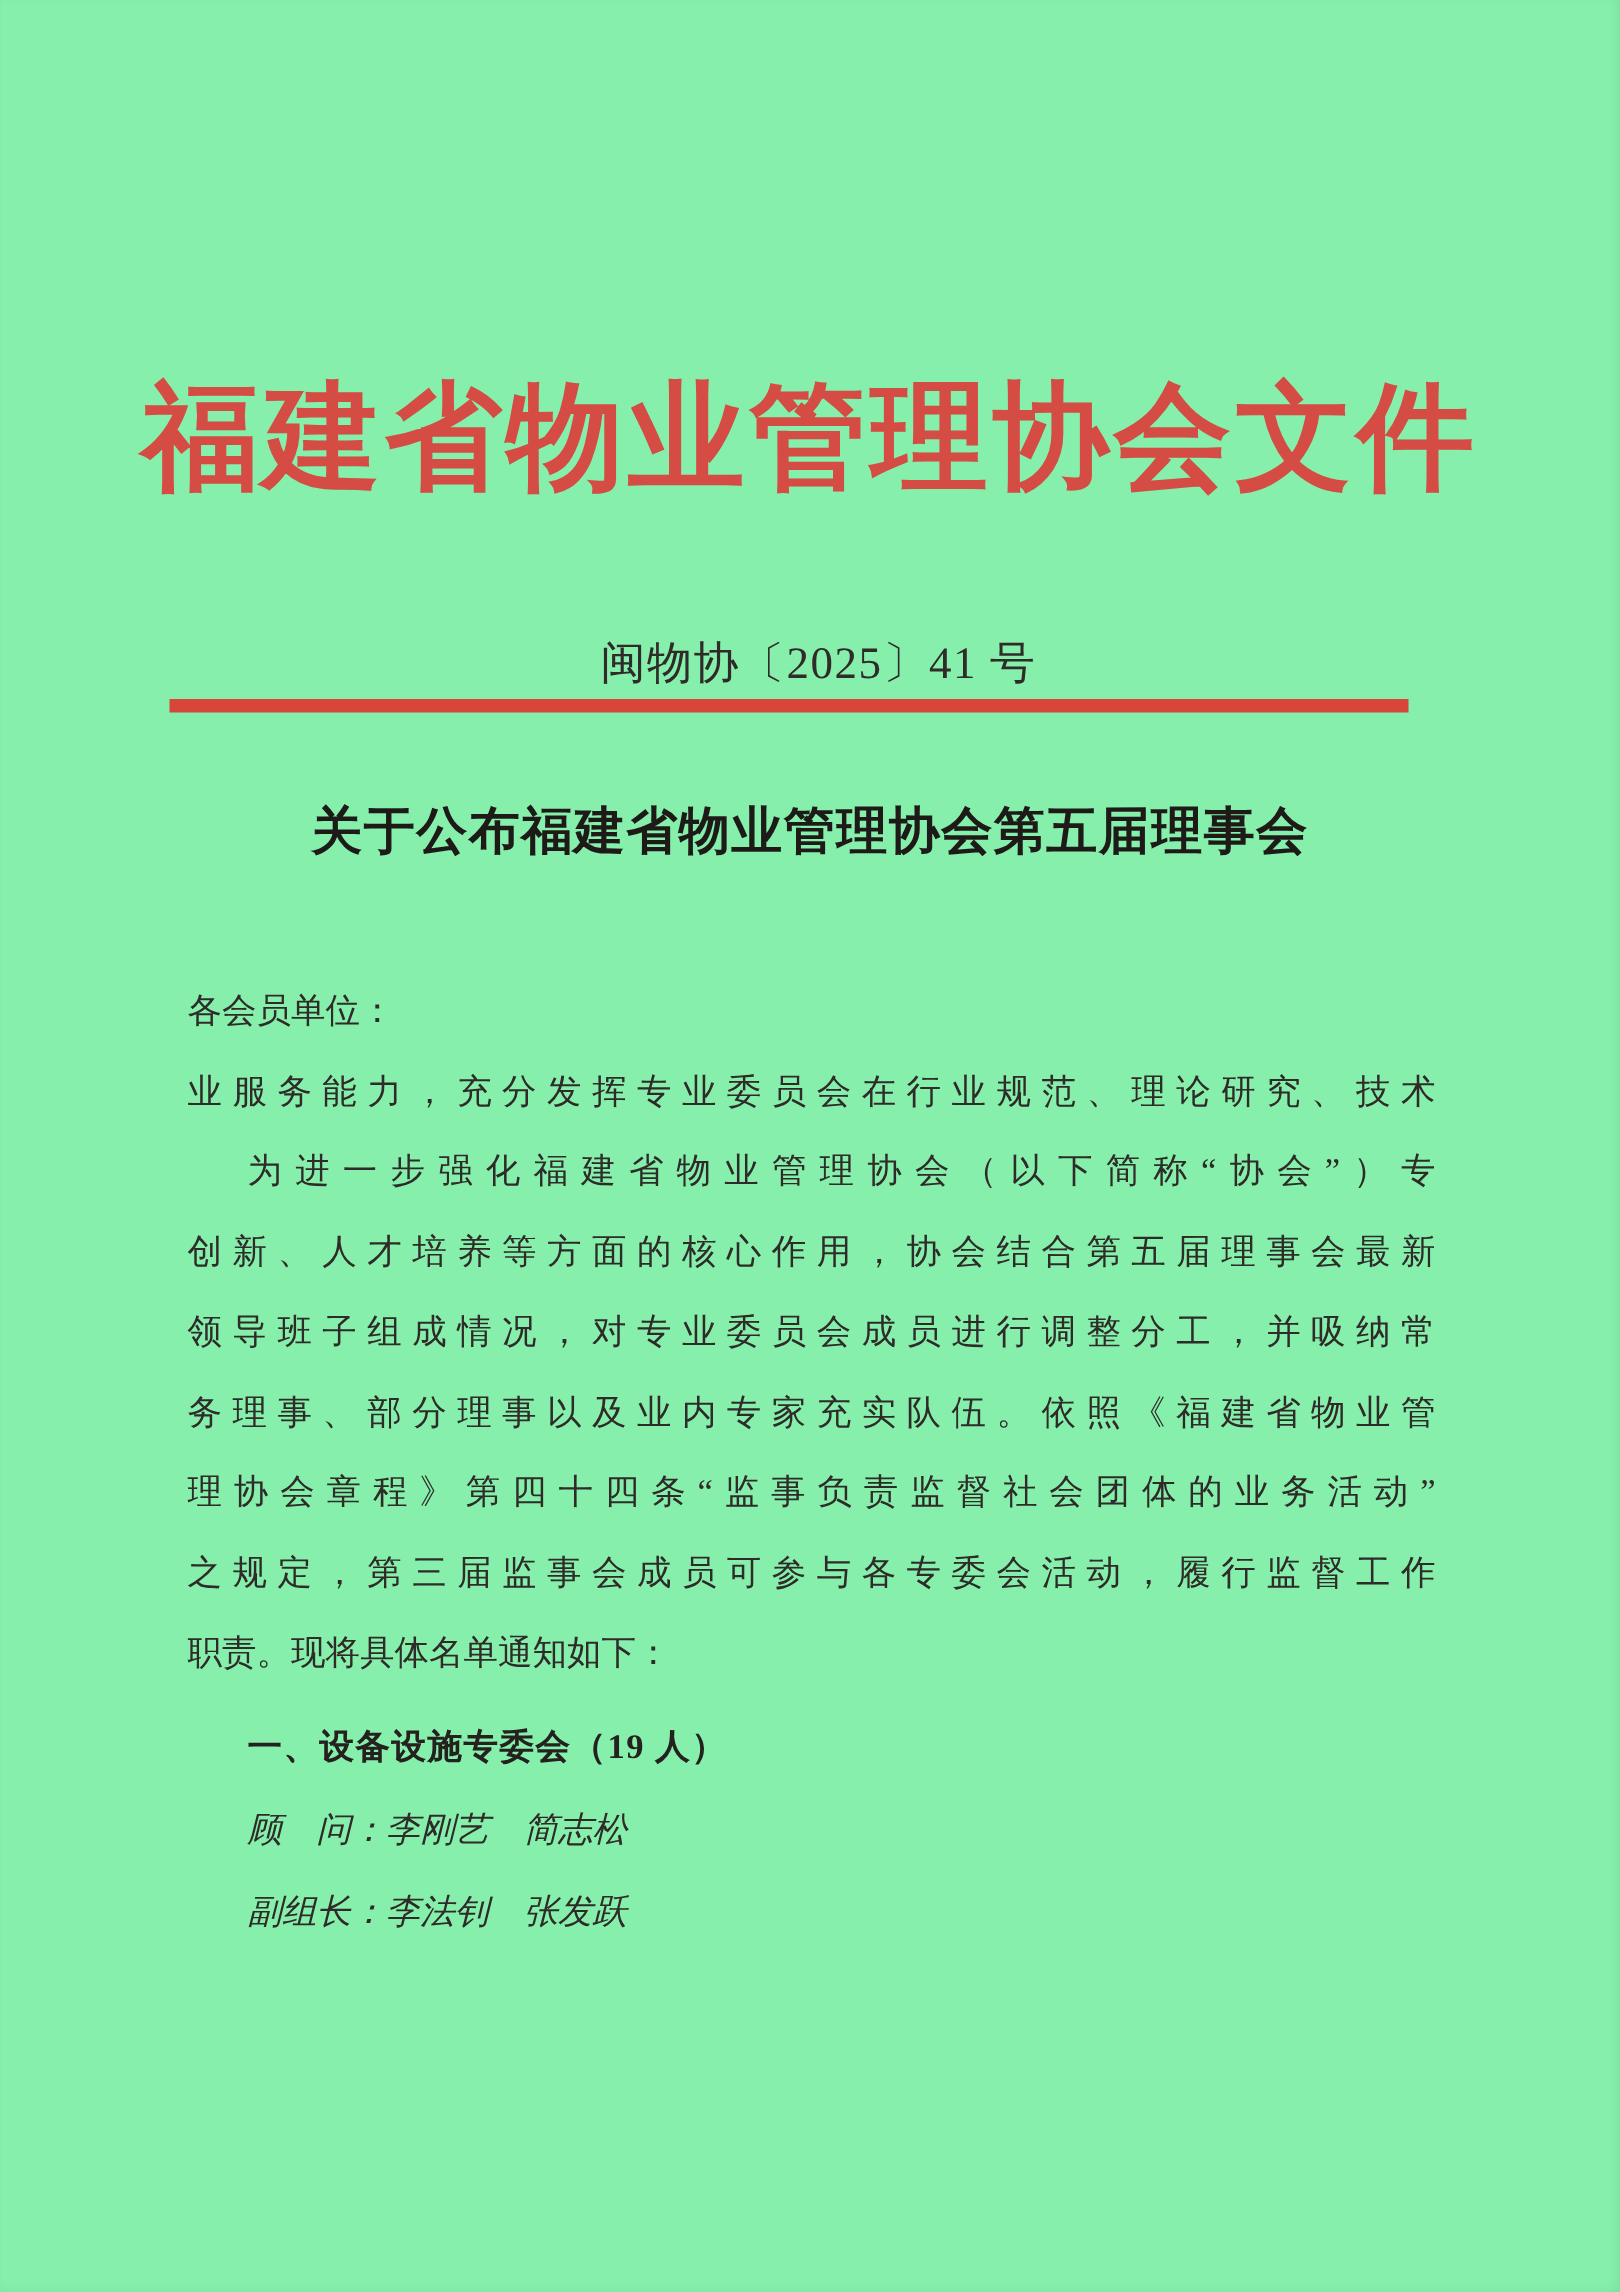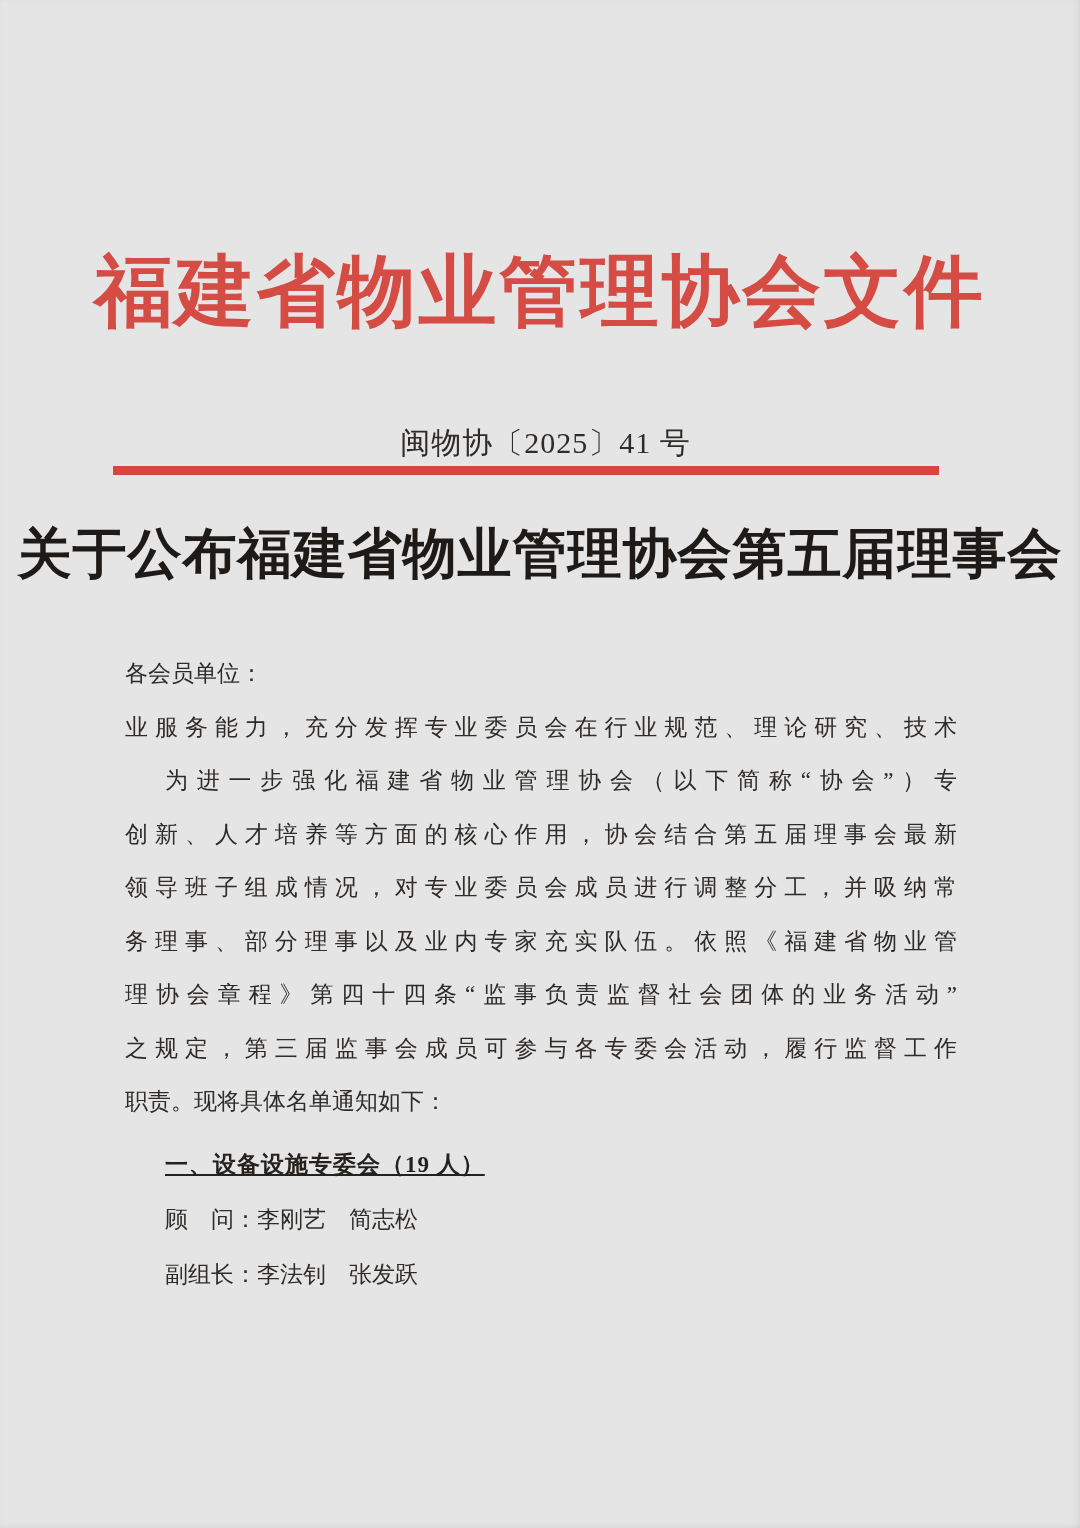--- a/index.html
+++ b/index.html
@@ -4,21 +4,21 @@
 <style>
   html, body {
     margin: 0;
     padding: 0;
     background: #ffffff;
   }
   .page {
     position: relative;
     width: 1080px;
     height: 1528px;
-    background: #e5e5e5;
+    background: #86efac;
     overflow: hidden;
     font-family: "Liberation Serif", "DejaVu Serif", serif;
     box-shadow: inset -5px 0 8px -4px rgba(90,90,100,0.12),
                 inset 0 -4px 8px -4px rgba(90,90,100,0.07);
   }
   
   .org-title {
     position: absolute;
     top: 244px;
     left: 0;
@@ -52,21 +52,21 @@
     height: 9px;
     background: #d8453a;
   }
   
   .notice-title {
     position: absolute;
     top: 526px;
     left: 0;
     right: 0;
     text-align: center;
-    font-size: 54px;
+    font-size: 34px;
     line-height: 57px;
     font-weight: bold;
     color: #1d1a17;
     letter-spacing: 1px;
   }
   
   .body-col {
     position: absolute;
     top: 647px;
     left: 125px;
@@ -90,27 +90,27 @@
   }
   .section-heading {
     margin-top: 8px;
     height: 55px;
     line-height: 55px;
     padding-left: 40px;
     font-weight: bold;
     color: #24211e;
     letter-spacing: 1px;
     white-space: nowrap;
-    text-decoration: underline;
   }
   .role-line {
     height: 55px;
     line-height: 55px;
     padding-left: 40px;
     white-space: nowrap;
+    font-style: italic;
   }
 </style>
 </head>
 <body>
 
 <div class="page">
 
   <div class="org-title">福建省物业管理协会文件</div>
 
   <div class="doc-number">闽物协〔2025〕41 号</div>

